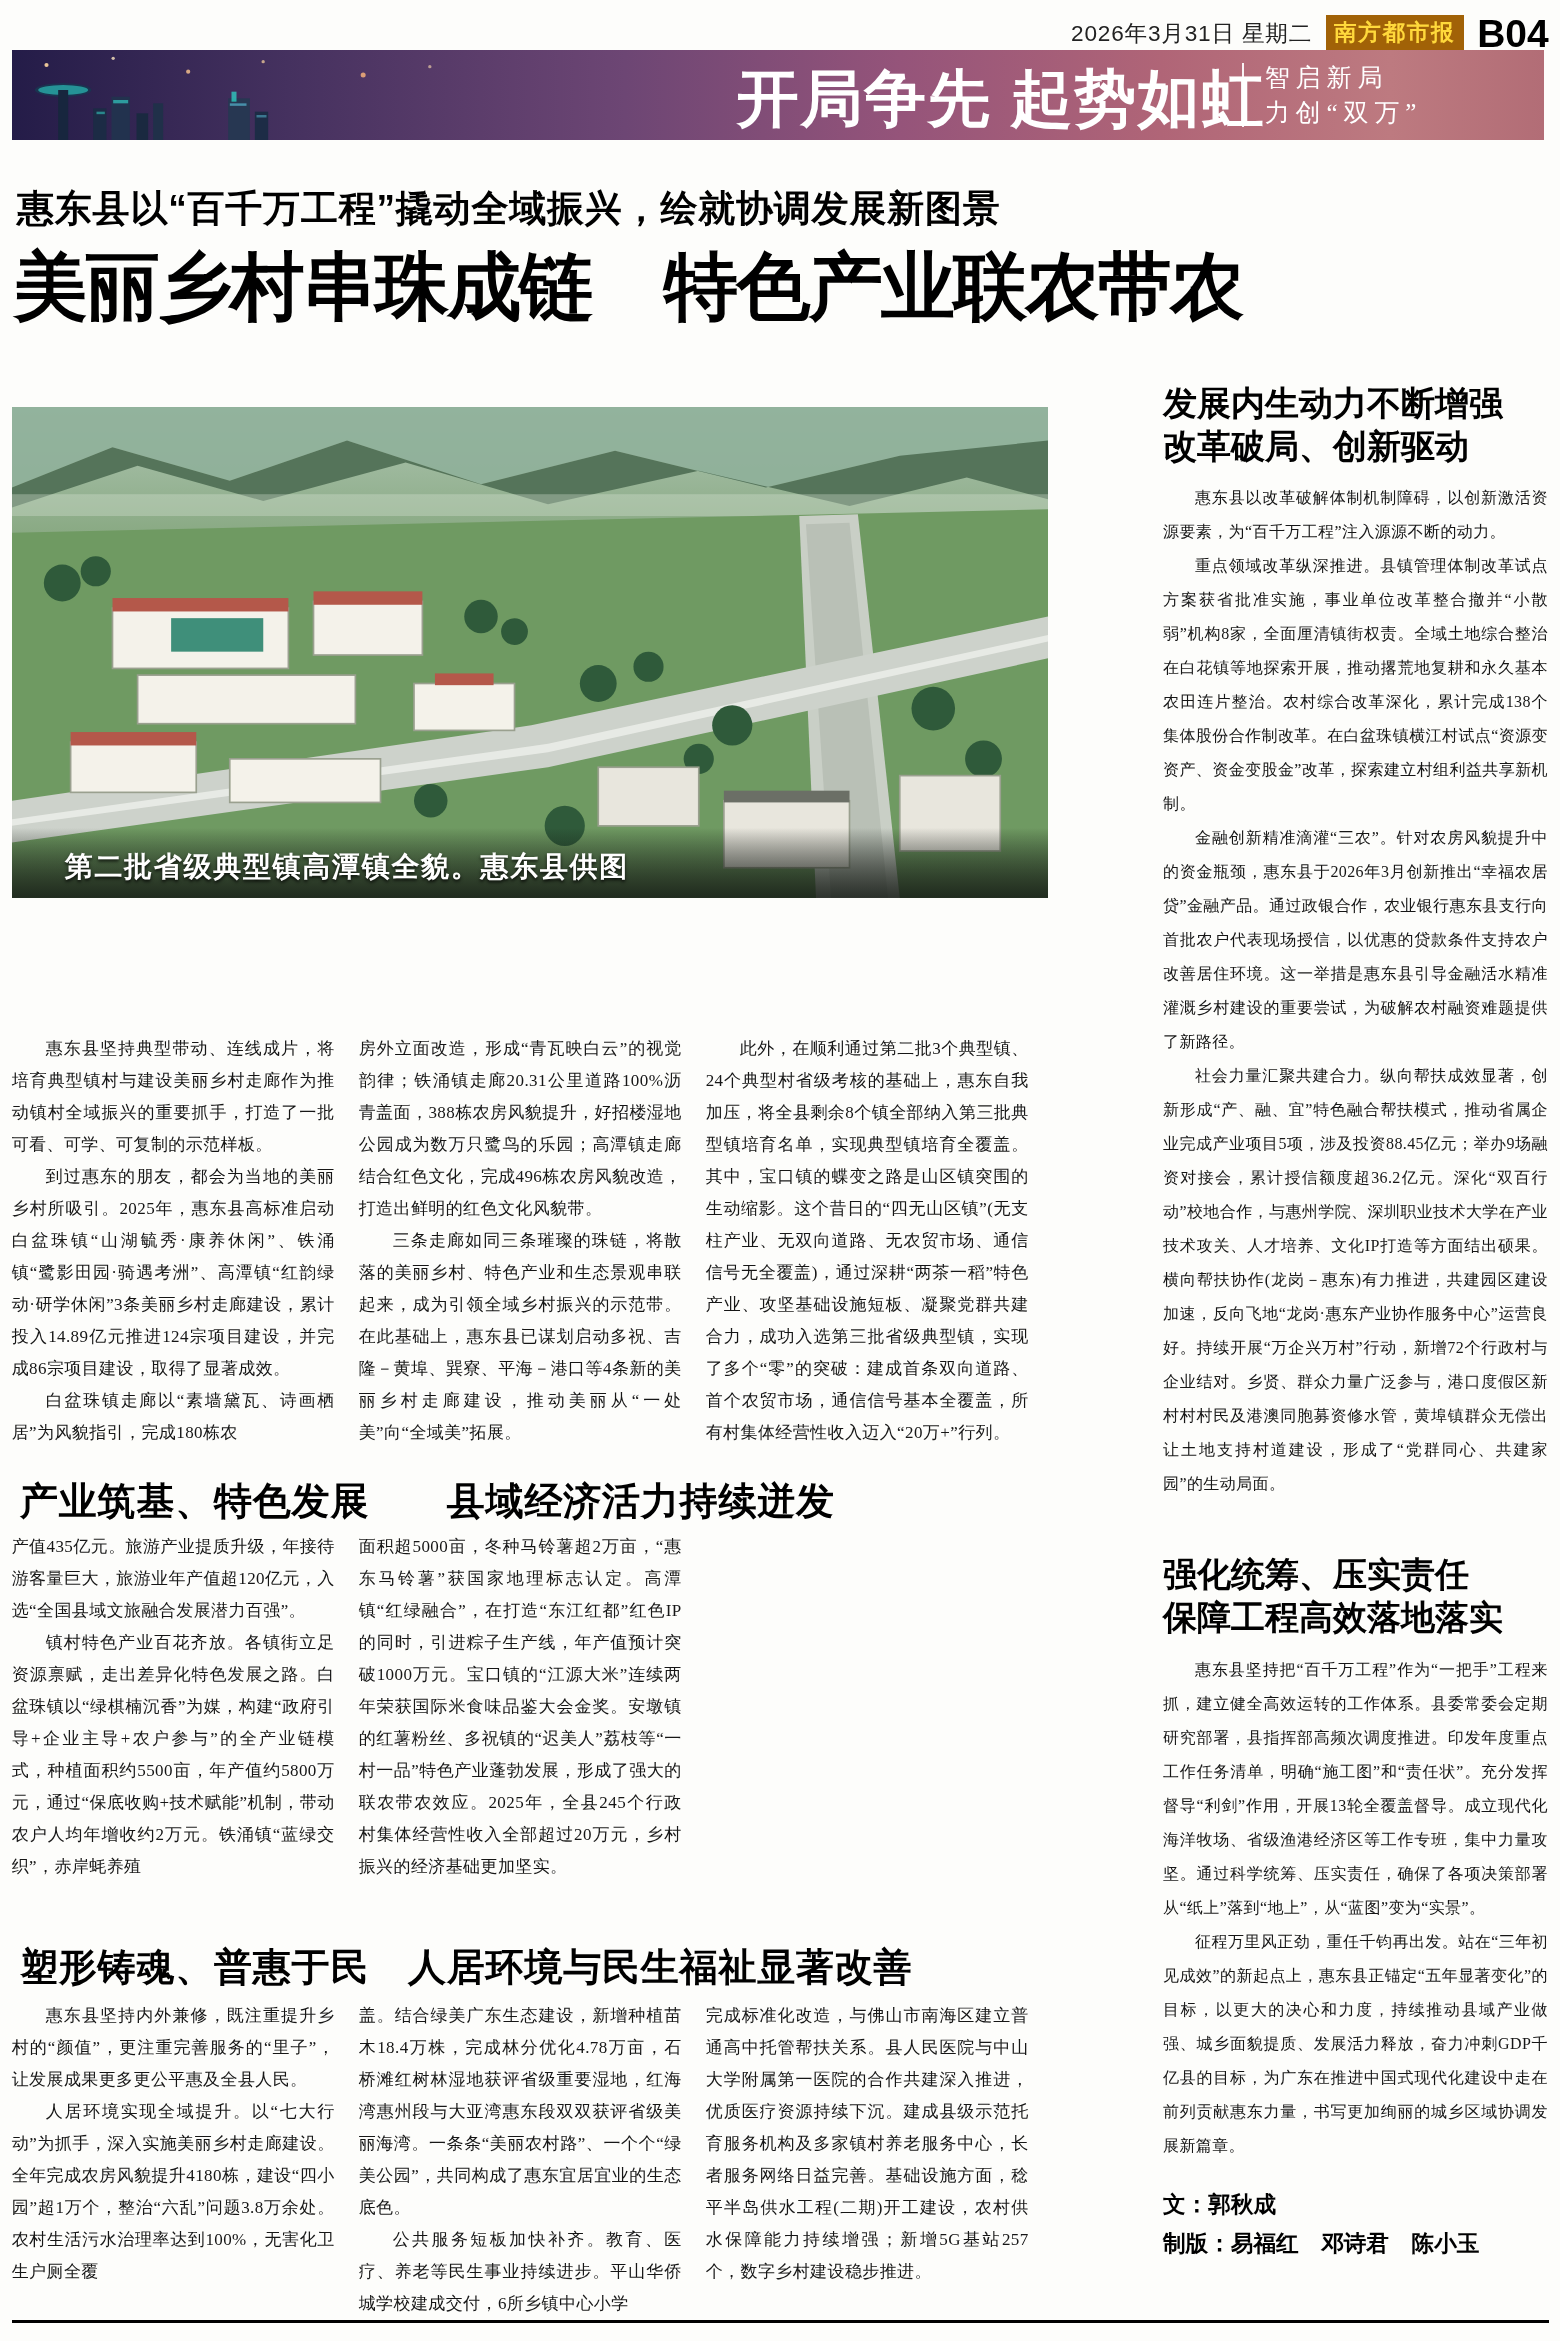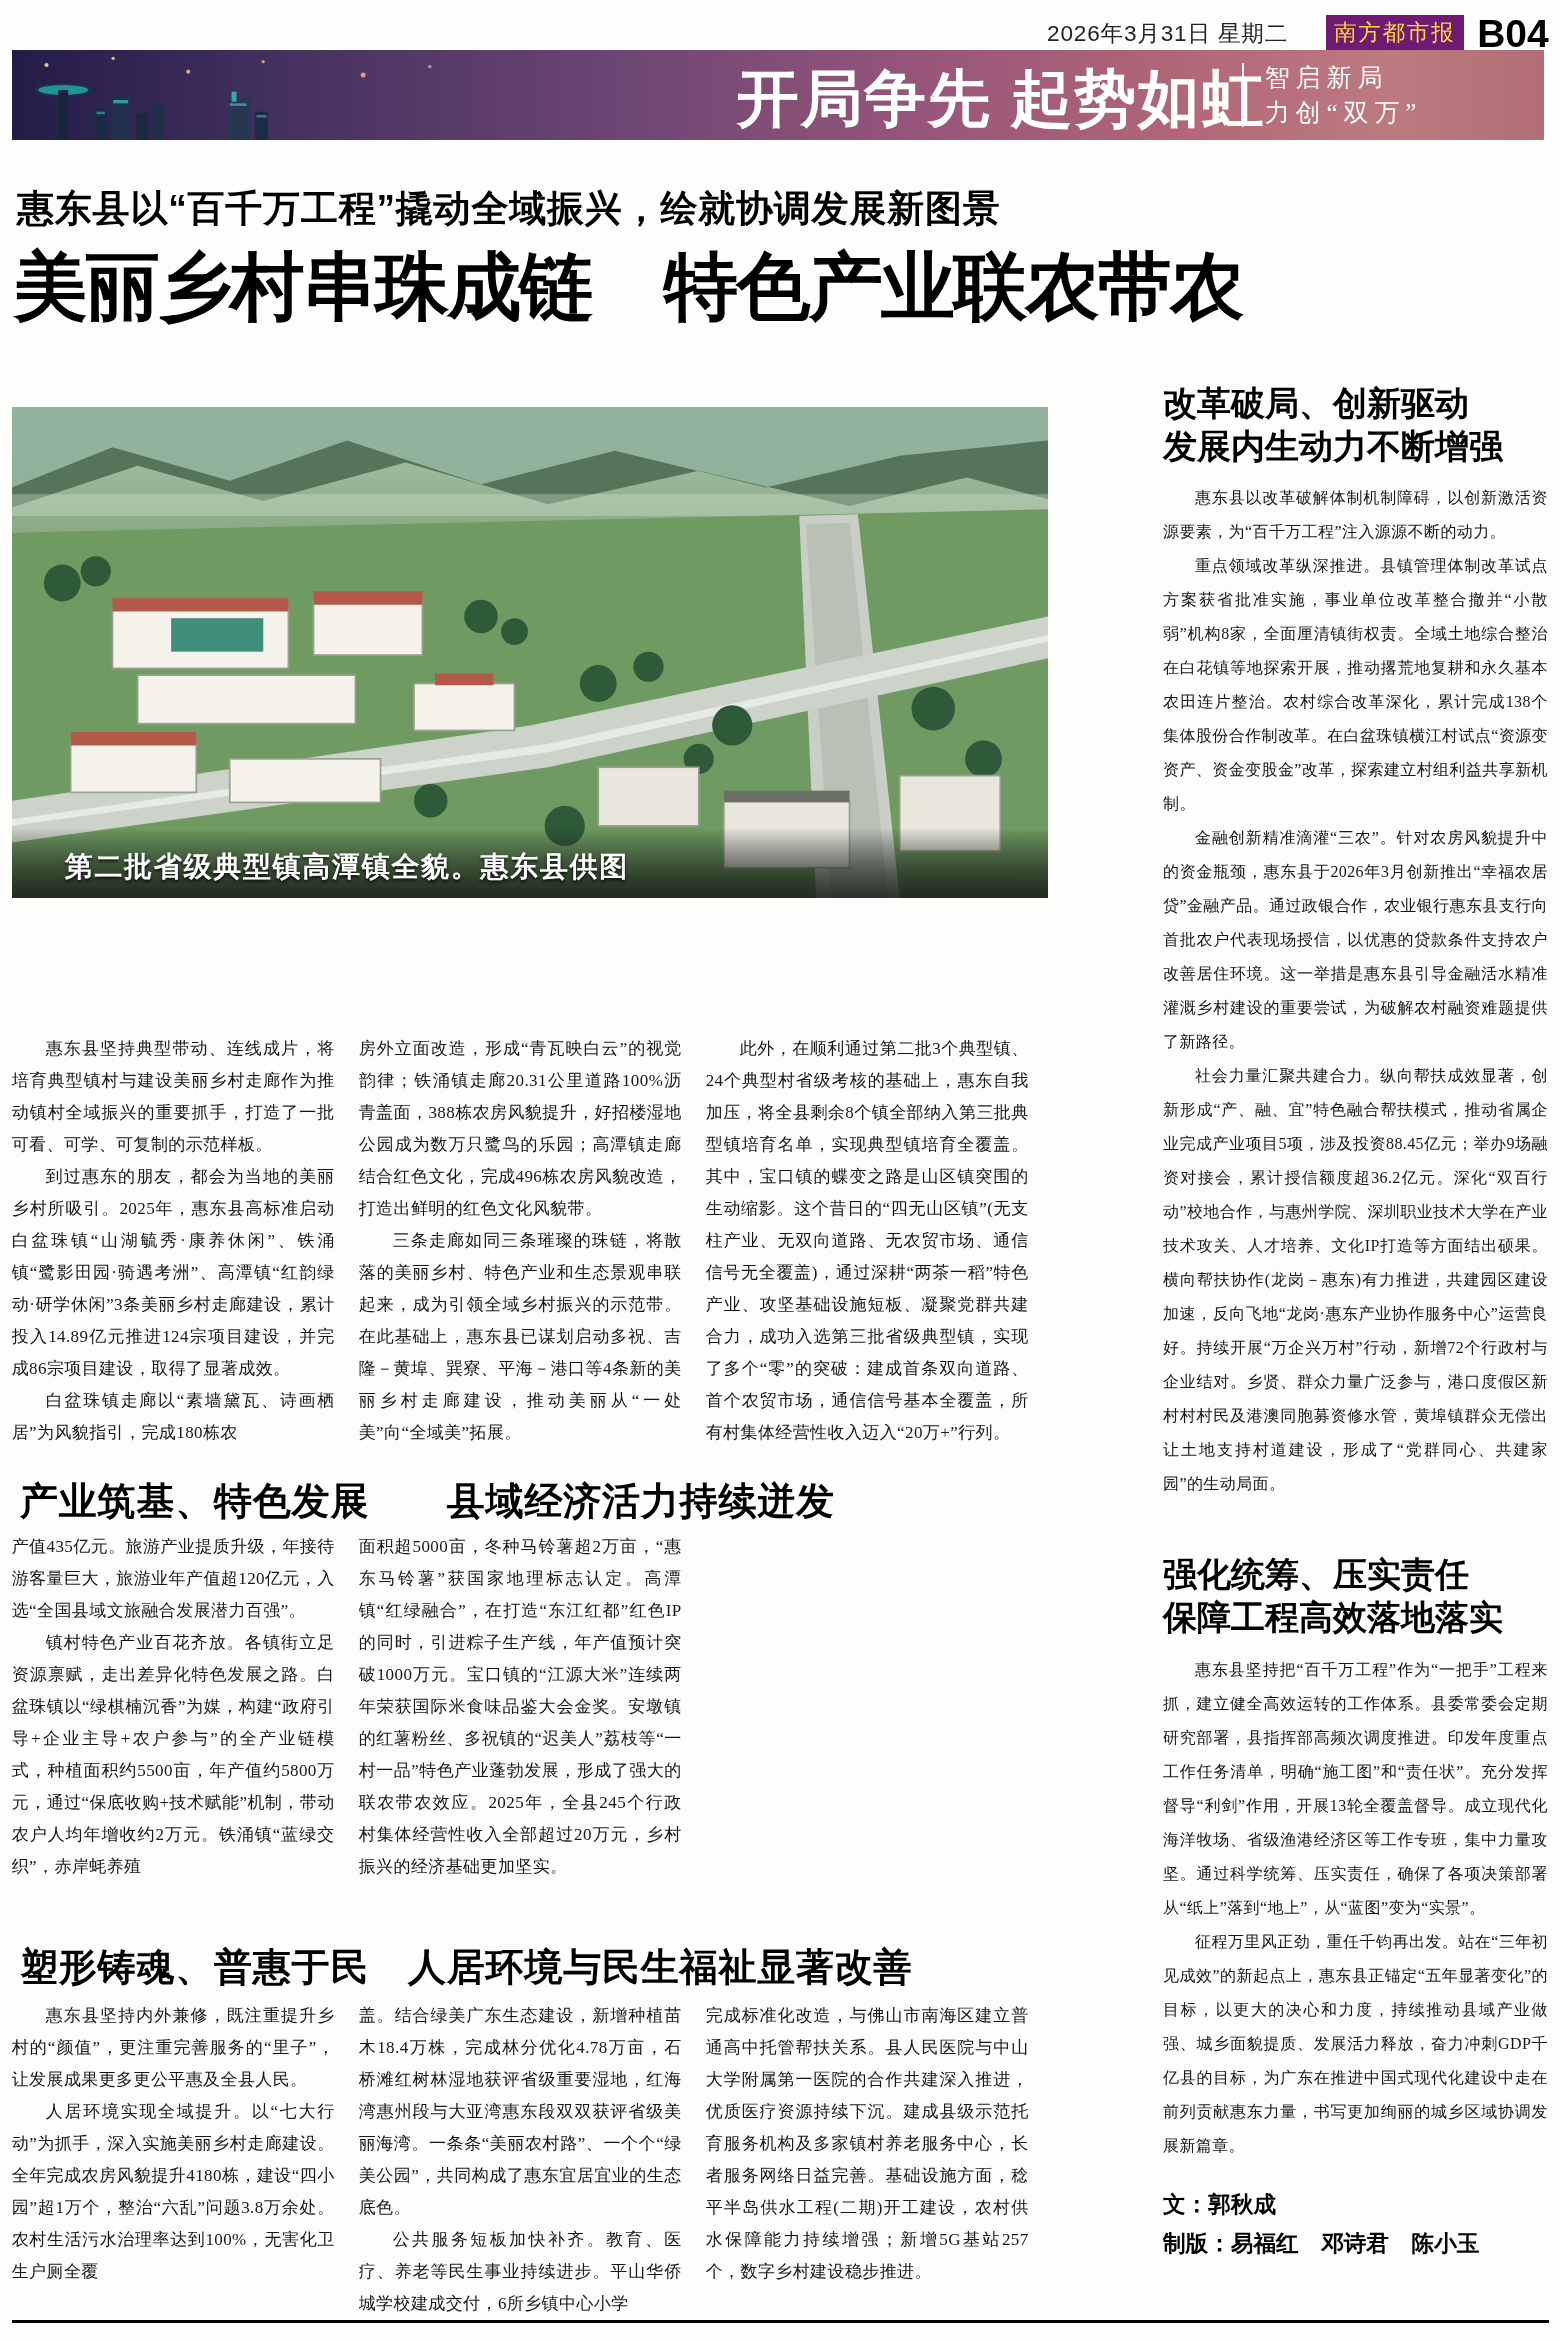--- a/index.html
+++ b/index.html
@@ -2,22 +2,22 @@
 <html style="font-size:13.4px"><head>
 <meta charset="utf-8">
 <style>
   html,body{margin:0;padding:0;background:#888;}
   #page{position:relative;width:1560px;height:2342px;background:#fdfdfb;overflow:hidden;
         font-family:"Liberation Serif","DejaVu Serif",serif;color:#111;}
   
   .header-row{position:absolute;top:15px;left:11.7px;width:1537px;height:37px;
               display:flex;justify-content:flex-end;align-items:center;gap:13.4px;}
   .date-text{font-family:"Liberation Sans",sans-serif;font-size:22.6px;color:#222;letter-spacing:0.8px;}
-  .brand-badge{background:#701a75;color:#ffd93b;font-family:"Liberation Sans",sans-serif;
-               font-weight:400;font-size:22.6px;padding:1.7px 8.4px 3.4px;letter-spacing:1.7px;margin-left:24px;}
+  .brand-badge{background:#a16207;color:#ffd93b;font-family:"Liberation Sans",sans-serif;
+               font-weight:700;font-size:22.6px;padding:1.7px 8.4px 3.4px;letter-spacing:1.7px;}
   .page-num{font-family:"Liberation Sans",sans-serif;font-size:39px;font-weight:800;color:#000;}
   
   .banner{position:absolute;left:11.7px;top:50px;width:1532px;height:90px;overflow:hidden;
           background:linear-gradient(90deg,#241c48 0%,#45315f 18%,#6d4674 40%,#95547a 58%,#b06577 75%,#bd7a80 90%,#b26d76 100%);}
   .banner svg{position:absolute;left:0;top:0;}
   .banner-slogan{position:absolute;left:725px;top:6.7px;font-family:"Liberation Sans",sans-serif;
                  font-size:62px;font-weight:900;color:#fff;letter-spacing:1.7px;white-space:nowrap;}
   .banner-divider{position:absolute;left:1230px;top:13.4px;width:2.5px;height:64px;background:rgba(255,255,255,.92);}
   .banner-sub{position:absolute;left:1253px;top:10px;color:#fff;font-size:25px;line-height:35px;
               letter-spacing:5.9px;white-space:nowrap;}
@@ -201,22 +201,22 @@
         <p class="noind">盖。结合绿美广东生态建设，新增种植苗木18.4万株，完成林分优化4.78万亩，石桥滩红树林湿地获评省级重要湿地，红海湾惠州段与大亚湾惠东段双双获评省级美丽海湾。一条条“美丽农村路”、一个个“绿美公园”，共同构成了惠东宜居宜业的生态底色。</p>
         <p>公共服务短板加快补齐。教育、医疗、养老等民生事业持续进步。平山华侨城学校建成交付，6所乡镇中心小学</p>
       </div>
     <div class="col">
         <p class="noind">完成标准化改造，与佛山市南海区建立普通高中托管帮扶关系。县人民医院与中山大学附属第一医院的合作共建深入推进，优质医疗资源持续下沉。建成县级示范托育服务机构及多家镇村养老服务中心，长者服务网络日益完善。基础设施方面，稔平半岛供水工程(二期)开工建设，农村供水保障能力持续增强；新增5G基站257个，数字乡村建设稳步推进。</p>
       </div>
   </div>
 
   <div class="right-col">
     <div class="rhead">
+      <div>发展内生动力不断增强</div>
       <div>改革破局、创新驱动</div>
-      <div>发展内生动力不断增强</div>
     </div>
     <div class="rbody">
         <p>惠东县以改革破解体制机制障碍，以创新激活资源要素，为“百千万工程”注入源源不断的动力。</p>
         <p>重点领域改革纵深推进。县镇管理体制改革试点方案获省批准实施，事业单位改革整合撤并“小散弱”机构8家，全面厘清镇街权责。全域土地综合整治在白花镇等地探索开展，推动撂荒地复耕和永久基本农田连片整治。农村综合改革深化，累计完成138个集体股份合作制改革。在白盆珠镇横江村试点“资源变资产、资金变股金”改革，探索建立村组利益共享新机制。</p>
         <p>金融创新精准滴灌“三农”。针对农房风貌提升中的资金瓶颈，惠东县于2026年3月创新推出“幸福农居贷”金融产品。通过政银合作，农业银行惠东县支行向首批农户代表现场授信，以优惠的贷款条件支持农户改善居住环境。这一举措是惠东县引导金融活水精准灌溉乡村建设的重要尝试，为破解农村融资难题提供了新路径。</p>
         <p>社会力量汇聚共建合力。纵向帮扶成效显著，创新形成“产、融、宜”特色融合帮扶模式，推动省属企业完成产业项目5项，涉及投资88.45亿元；举办9场融资对接会，累计授信额度超36.2亿元。深化“双百行动”校地合作，与惠州学院、深圳职业技术大学在产业技术攻关、人才培养、文化IP打造等方面结出硕果。横向帮扶协作(龙岗－惠东)有力推进，共建园区建设加速，反向飞地“龙岗·惠东产业协作服务中心”运营良好。持续开展“万企兴万村”行动，新增72个行政村与企业结对。乡贤、群众力量广泛参与，港口度假区新村村村民及港澳同胞募资修水管，黄埠镇群众无偿出让土地支持村道建设，形成了“党群同心、共建家园”的生动局面。</p>
       </div>
 
     <div class="rhead second">
       <div>强化统筹、压实责任</div>

